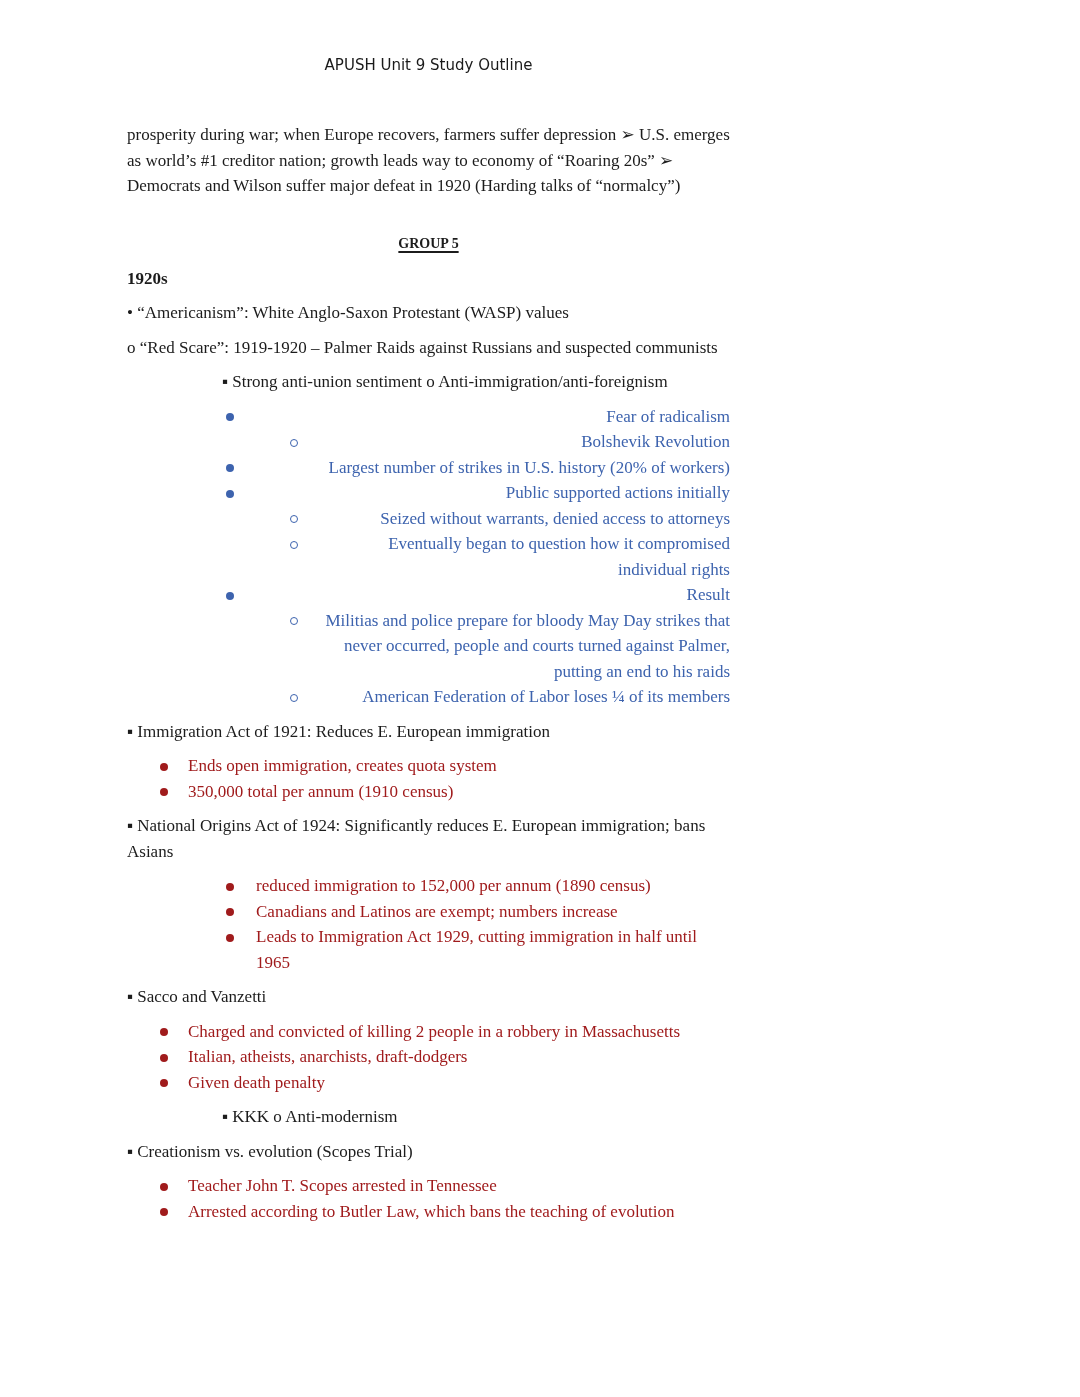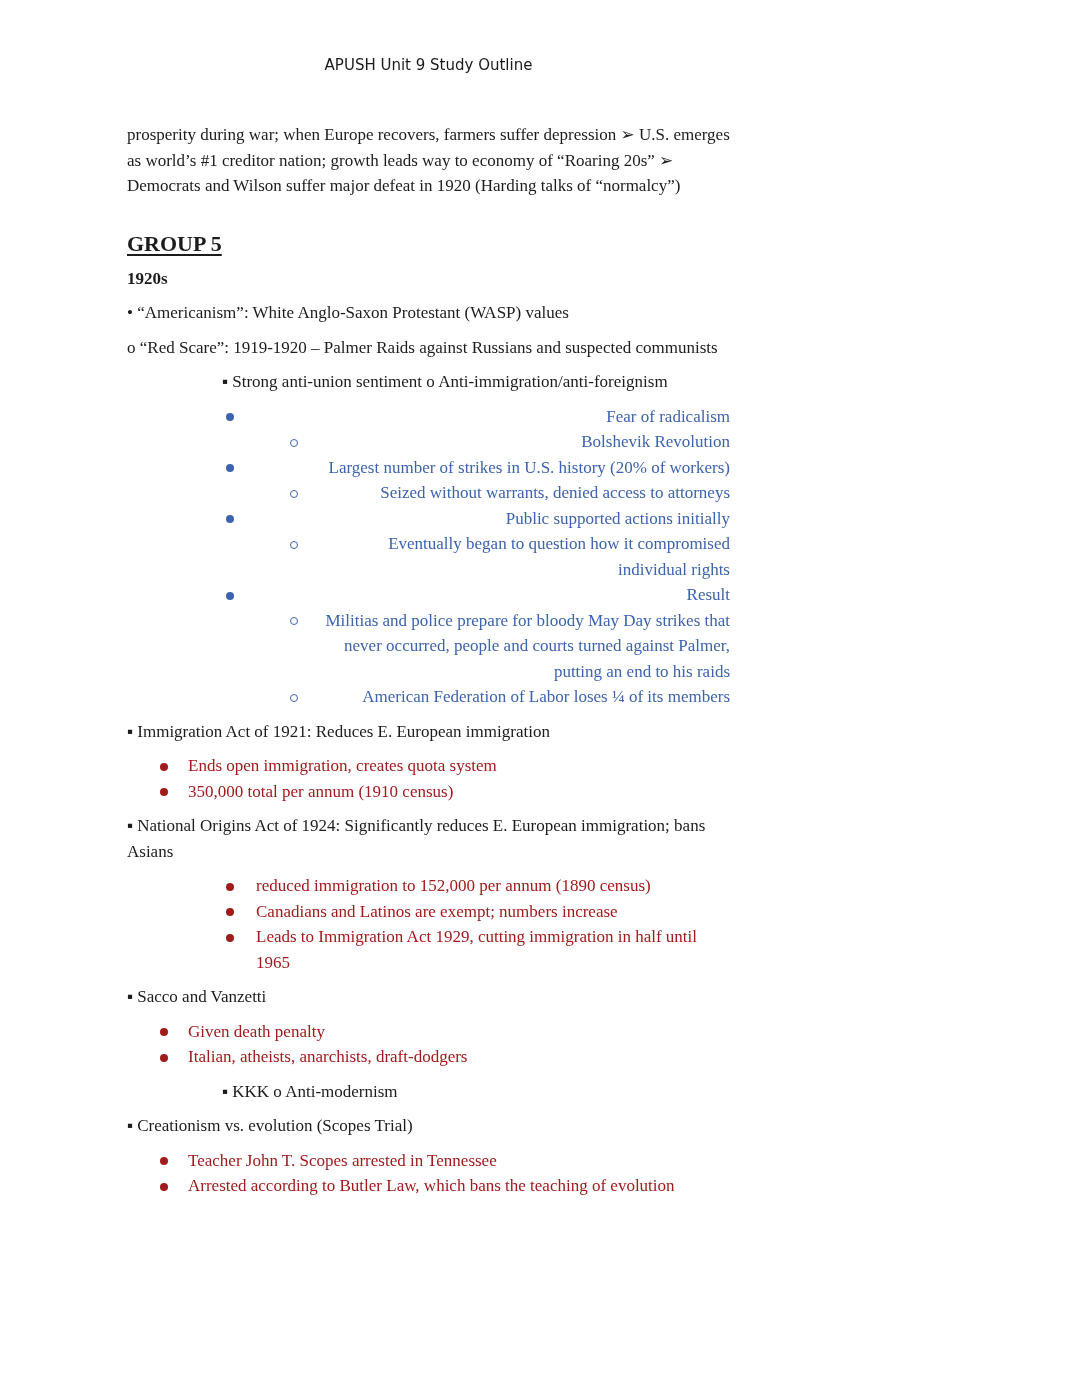--- a/index.html
+++ b/index.html
@@ -32,24 +32,25 @@
     line-height: 19px;
     margin-bottom: 47px;
     color: #1a1a1a;
   }
   .para {
     line-height: 25.5px;
     margin-bottom: 9px;
   }
   .group-heading {
     margin-top: 32px;
-    font-size: 22px;
+    font-size: 14px;
     font-weight: 700;
     line-height: 26px;
     margin-bottom: 9px;
+    text-align: center;
   }
   .group-heading .u {
     text-decoration: underline;
     text-decoration-thickness: 2px;
     text-underline-offset: 3px;
   }
   .sub-heading {
     font-size: 17px;
     font-weight: 700;
     line-height: 25.5px;
@@ -99,22 +100,22 @@
   <p class="para">• “Americanism”: White Anglo-Saxon Protestant (WASP) values</p>
 
   <p class="para">o “Red Scare”: 1919-1920 – Palmer Raids against Russians and suspected communists</p>
 
   <p class="para sq2">▪ Strong anti-union sentiment o Anti-immigration/anti-foreignism</p>
 
   <div class="list blue">
     <div class="li ind-a"><span class="bullet dot"></span><span>Fear of radicalism</span></div>
     <div class="li ind-b"><span class="bullet ring"></span><span>Bolshevik Revolution</span></div>
     <div class="li ind-a"><span class="bullet dot"></span><span>Largest number of strikes in U.S. history (20% of workers)</span></div>
+    <div class="li ind-a"><span class="bullet dot"></span><span>Public supported actions initially</span></div>
     <div class="li ind-b"><span class="bullet ring"></span><span>Seized without warrants, denied access to attorneys</span></div>
-    <div class="li ind-a"><span class="bullet dot"></span><span>Public supported actions initially</span></div>
     <div class="li ind-b"><span class="bullet ring"></span><span>Eventually began to question how it compromised individual rights</span></div>
     <div class="li ind-a"><span class="bullet dot"></span><span>Result</span></div>
     <div class="li ind-b"><span class="bullet ring"></span><span>Militias and police prepare for bloody May Day strikes that never occurred, people and courts turned against Palmer, putting an end to his raids</span></div>
     <div class="li ind-b"><span class="bullet ring"></span><span>American Federation of Labor loses ¼ of its members</span></div>
   </div>
 
   <p class="para">▪ Immigration Act of 1921: Reduces E. European immigration</p>
 
   <div class="list red">
     <div class="li ind-c"><span class="bullet dot"></span><span>Ends open immigration, creates quota system</span></div>
@@ -125,22 +126,23 @@
 
   <div class="list red">
     <div class="li ind-a"><span class="bullet dot"></span><span>reduced immigration to 152,000 per annum (1890 census)</span></div>
     <div class="li ind-a"><span class="bullet dot"></span><span>Canadians and Latinos are exempt; numbers increase</span></div>
     <div class="li ind-a"><span class="bullet dot"></span><span>Leads to Immigration Act 1929, cutting immigration in half until 1965</span></div>
   </div>
 
   <p class="para">▪ Sacco and Vanzetti</p>
 
   <div class="list red">
+    <div class="li ind-c"><span class="bullet dot"></span><span>Charged and convicted of killing 2 people in a robbery in Massachusetts</span></div>
+    <div class="li ind-c"><span class="bullet dot"></span><span>Italian, atheists, anarchists, draft-dodgers</span></div>
     <div class="li ind-c"><span class="bullet dot"></span><span>Given death penalty</span></div>
-    <div class="li ind-c"><span class="bullet dot"></span><span>Italian, atheists, anarchists, draft-dodgers</span></div>
   </div>
 
   <p class="para sq2">▪ KKK o Anti-modernism</p>
 
   <p class="para">▪ Creationism vs. evolution (Scopes Trial)</p>
 
   <div class="list red">
     <div class="li ind-c"><span class="bullet dot"></span><span>Teacher John T. Scopes arrested in Tennessee</span></div>
     <div class="li ind-c"><span class="bullet dot"></span><span>Arrested according to Butler Law, which bans the teaching of evolution</span></div>
   </div>

